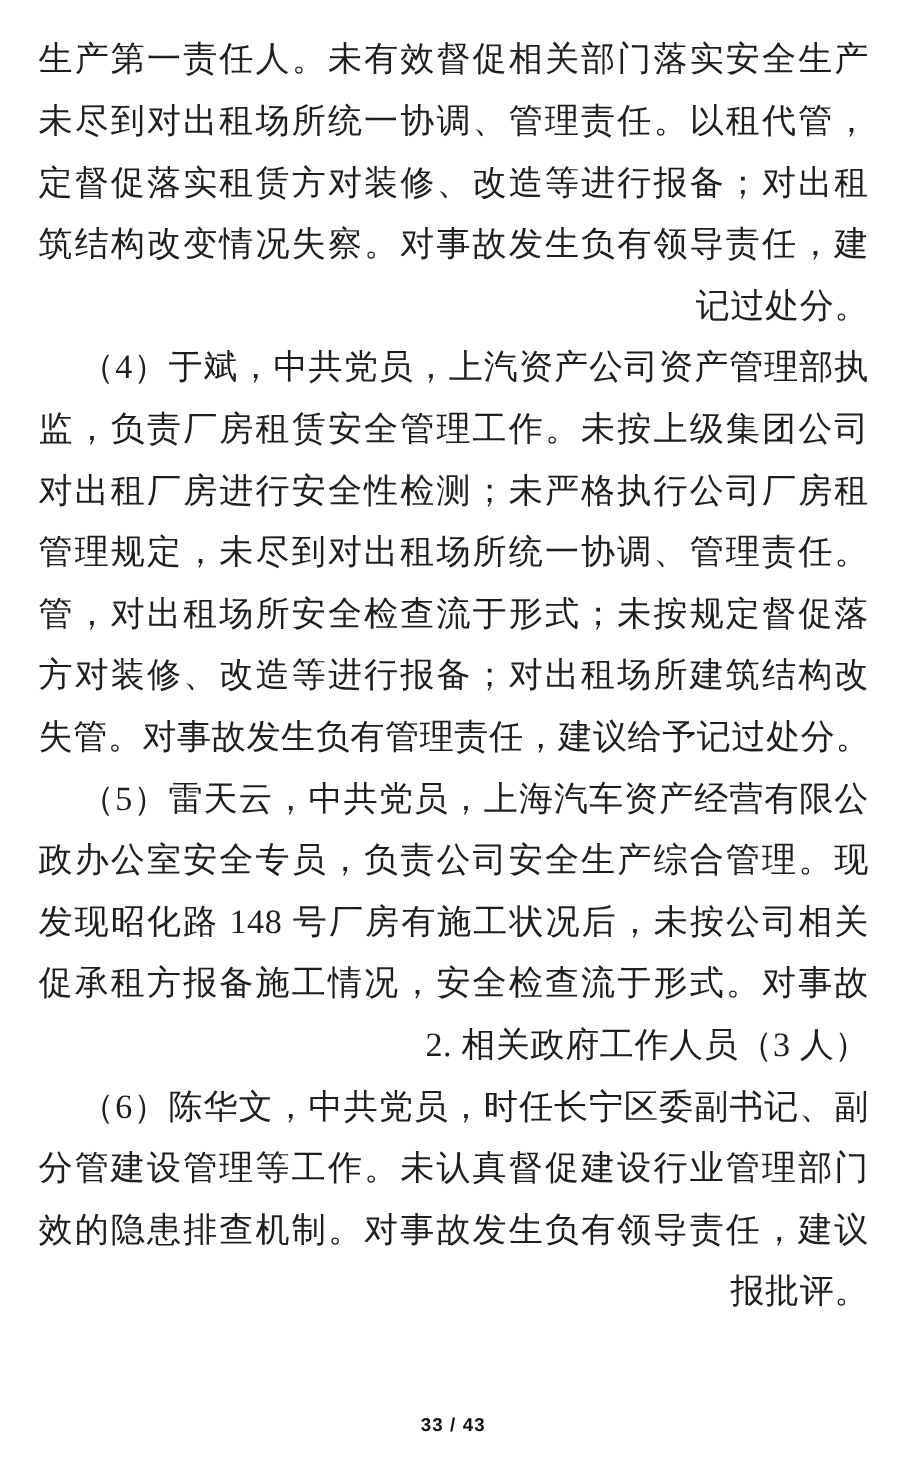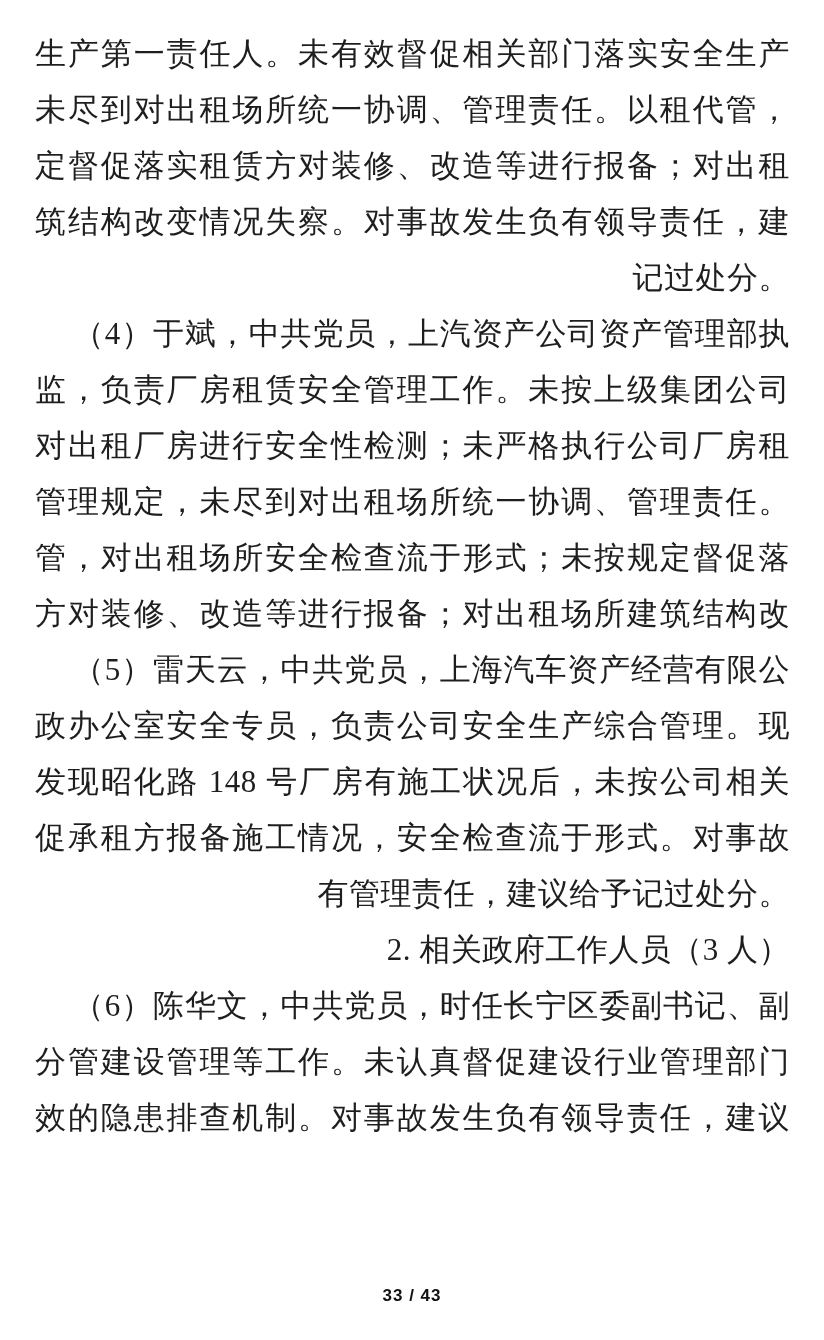--- a/index.html
+++ b/index.html
@@ -63,25 +63,26 @@
     <div class="line just">未尽到对出租场所统一协调、管理责任。以租代管，未按规</div>
     <div class="line just">定督促落实租赁方对装修、改造等进行报备；对出租场所建</div>
     <div class="line just">筑结构改变情况失察。对事故发生负有领导责任，建议给予</div>
     <div class="line">记过处分。</div>
     <div class="line just ind-p">（4）于斌，中共党员，上汽资产公司资产管理部执行总</div>
     <div class="line just">监，负责厂房租赁安全管理工作。未按上级集团公司规定，</div>
     <div class="line just">对出租厂房进行安全性检测；未严格执行公司厂房租赁安全</div>
     <div class="line just">管理规定，未尽到对出租场所统一协调、管理责任。以租代</div>
     <div class="line just">管，对出租场所安全检查流于形式；未按规定督促落实租赁</div>
     <div class="line just">方对装修、改造等进行报备；对出租场所建筑结构改变情况</div>
+    <div class="line">失管。对事故发生负有管理责任，建议给予记过处分。</div>
     <div class="line just ind-p">（5）雷天云，中共党员，上海汽车资产经营有限公司行</div>
     <div class="line just">政办公室安全专员，负责公司安全生产综合管理。现场检查</div>
     <div class="line just">发现昭化路 148 号厂房有施工状况后，未按公司相关规定督</div>
     <div class="line just">促承租方报备施工情况，安全检查流于形式。对事故发生负</div>
-    <div class="line">有管理责任，建议给予记过处分。</div>
     <div class="line ind-n">2. 相关政府工作人员（3 人）</div>
     <div class="line just ind-p">（6）陈华文，中共党员，时任长宁区委副书记、副区长，</div>
     <div class="line just">分管建设管理等工作。未认真督促建设行业管理部门建立有</div>
     <div class="line just">效的隐患排查机制。对事故发生负有领导责任，建议给予通</div>
+    <div class="line">报批评。</div>
   </div>
 
   <div class="pager">33 / 43</div>
 </div>
 
 </body></html>

